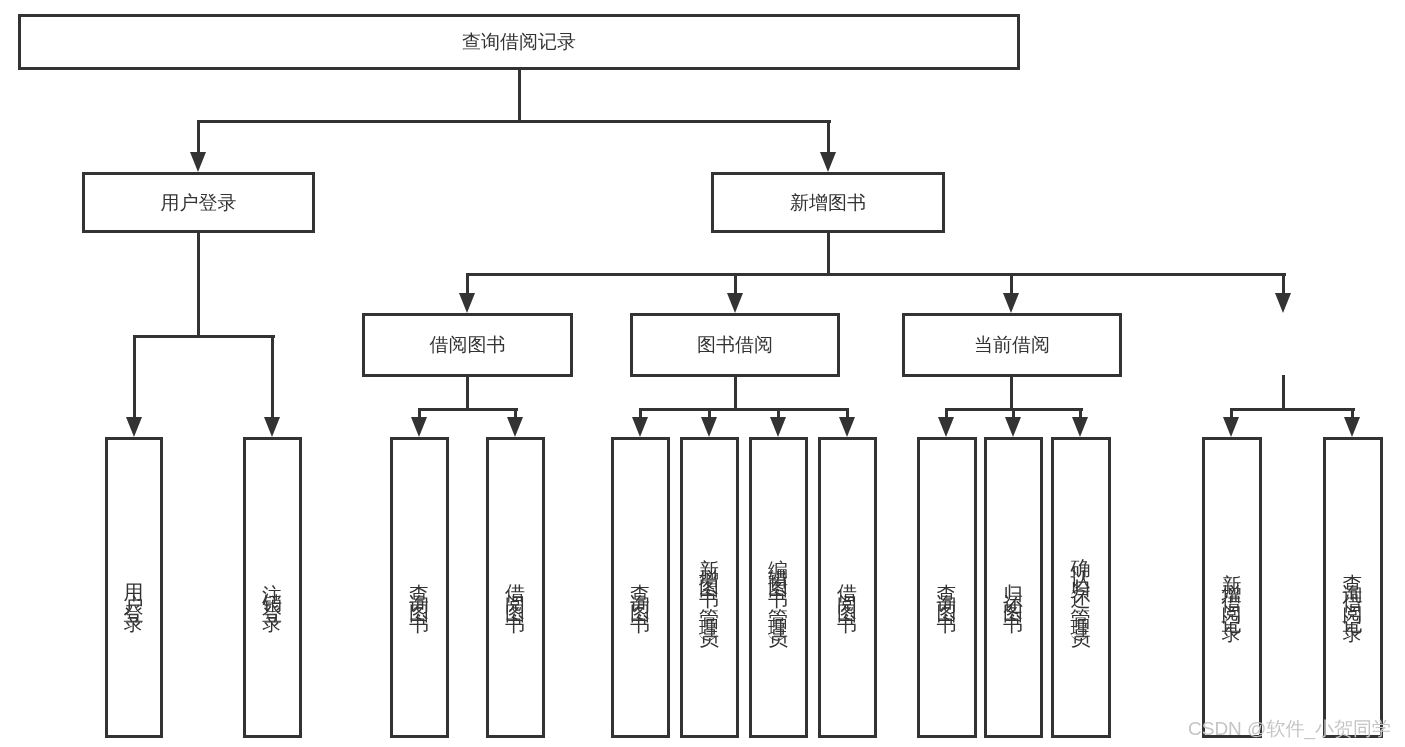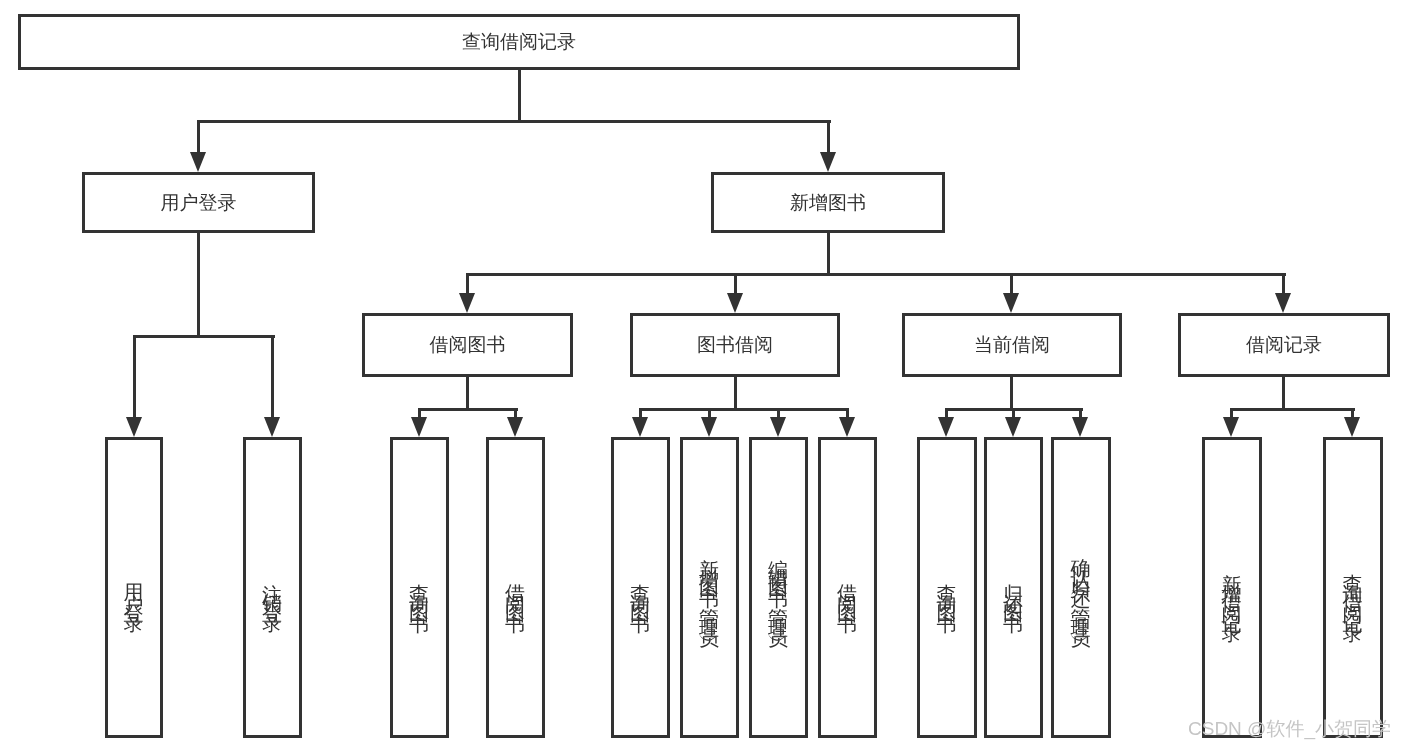--- a/index.html
+++ b/index.html
@@ -97,23 +97,20 @@
 
   <div class="box" style="left:362px; top:313px; width:211px; height:64px;">
     <span>借阅图书</span>
   </div>
   <div class="box" style="left:902px; top:313px; width:220px; height:64px;">
     <span>当前借阅</span>
   </div>
   <div class="box" style="left:630px; top:313px; width:210px; height:64px;">
     <span>图书借阅</span>
   </div>
-  <div class="box" style="left:1178px; top:313px; width:212px; height:64px;">
-    <span>借阅记录</span>
-  </div>
 
   <div class="vline" style="left:466px; top:375px; height:36px;"></div>
   <div class="hline" style="left:418px; top:408px; width:100px;"></div>
   <div class="vline" style="left:418px; top:408px; height:12px;"></div>
   <div class="arrowhead" style="left:411px; top:417px;"></div>
   <div class="vline" style="left:514px; top:408px; height:12px;"></div>
   <div class="arrowhead" style="left:507px; top:417px;"></div>
 
   <div class="vline" style="left:734px; top:375px; height:36px;"></div>
   <div class="hline" style="left:639px; top:408px; width:210px;"></div>

